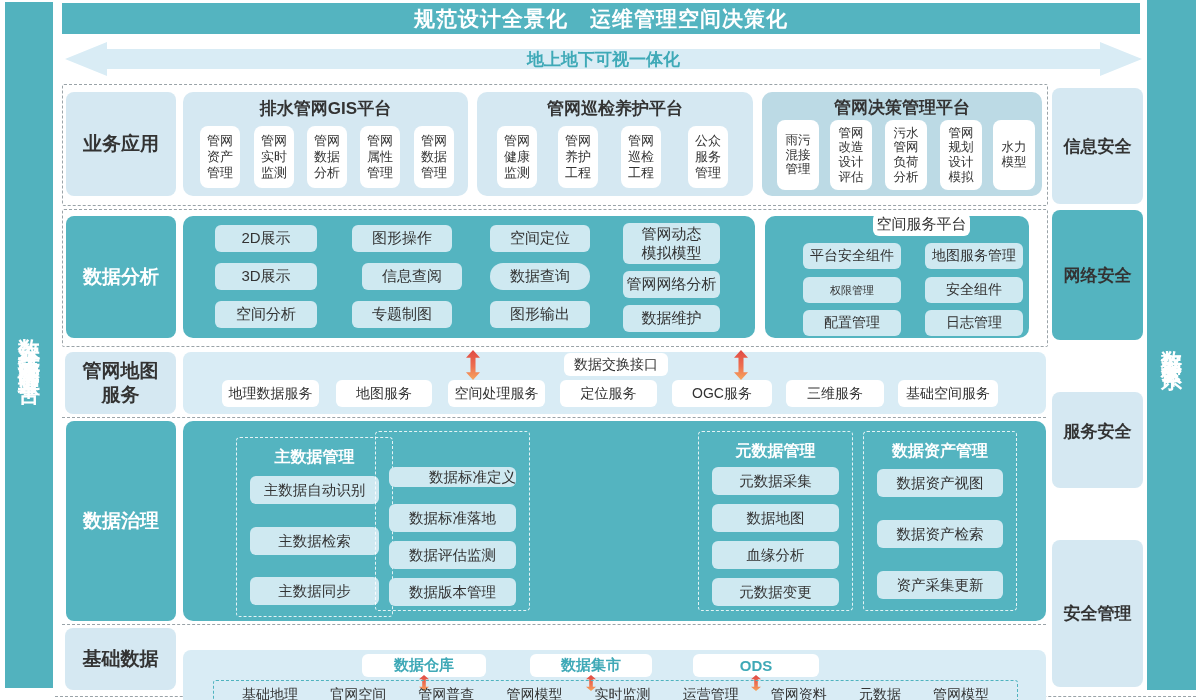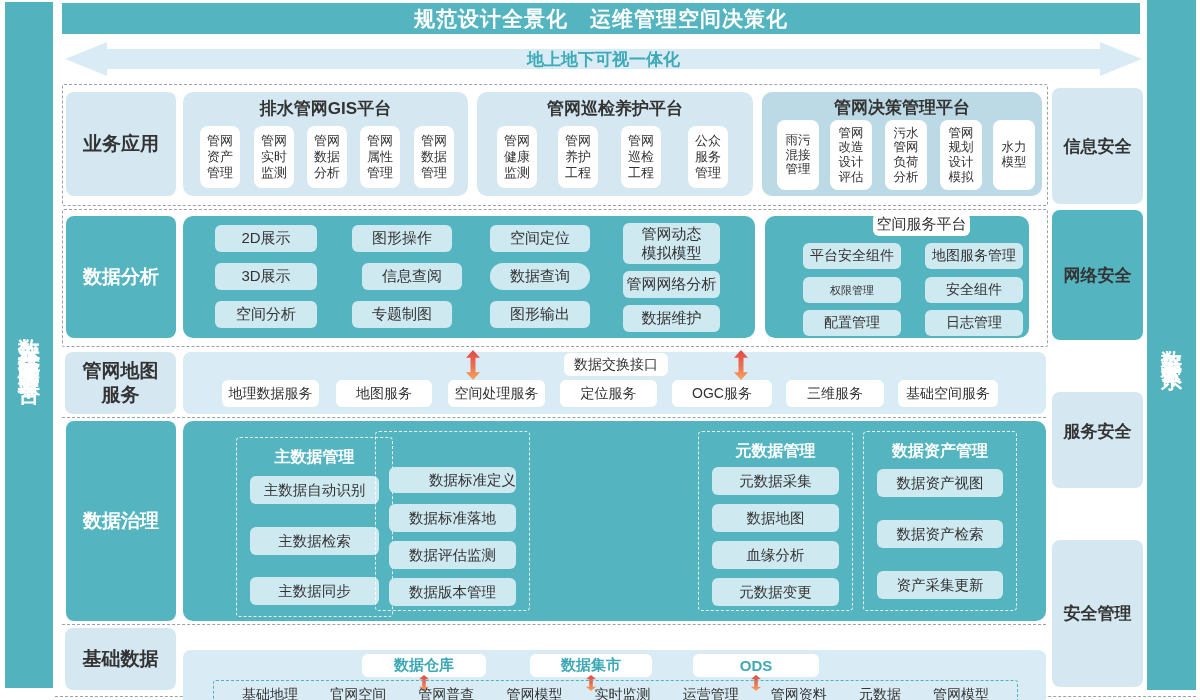--- a/index.html
+++ b/index.html
@@ -183,21 +183,21 @@
 </div>
 
 <div class="abs tealbox" style="left:183px;top:421px;width:863px;height:200px;">
   <div class="abs gov-col" style="left:29px;top:16px;width:155px;height:178px;margin-left:24px;">
     <div class="gov-title">主数据管理</div>
     <div class="abs gov-item c" style="left:13px;right:13px;top:38px;height:28px;">主数据自动识别</div>
     <div class="abs gov-item c" style="left:13px;right:13px;top:89px;height:28px;">主数据检索</div>
     <div class="abs gov-item c" style="left:13px;right:13px;top:139px;height:28px;">主数据同步</div>
   </div>
   <div class="abs gov-col" style="left:192px;top:10px;width:153px;height:178px;">
-    <div class="abs gov-item c" style="left:13px;right:13px;top:35px;height:26px;padding-left:40px;">数据标准定义</div>
+    <div class="abs gov-item c" style="left:13px;right:13px;top:35px;height:20px;padding-left:40px;">数据标准定义</div>
     <div class="abs gov-item c" style="left:13px;right:13px;top:72px;height:28px;">数据标准落地</div>
     <div class="abs gov-item c" style="left:13px;right:13px;top:109px;height:28px;">数据评估监测</div>
     <div class="abs gov-item c" style="left:13px;right:13px;top:146px;height:28px;">数据版本管理</div>
   </div>
   <div class="abs gov-col" style="left:515px;top:10px;width:153px;height:178px;">
     <div class="gov-title">元数据管理</div>
     <div class="abs gov-item c" style="left:13px;right:13px;top:35px;height:28px;">元数据采集</div>
     <div class="abs gov-item c" style="left:13px;right:13px;top:72px;height:28px;">数据地图</div>
     <div class="abs gov-item c" style="left:13px;right:13px;top:109px;height:28px;">血缘分析</div>
     <div class="abs gov-item c" style="left:13px;right:13px;top:146px;height:28px;">元数据变更</div>

